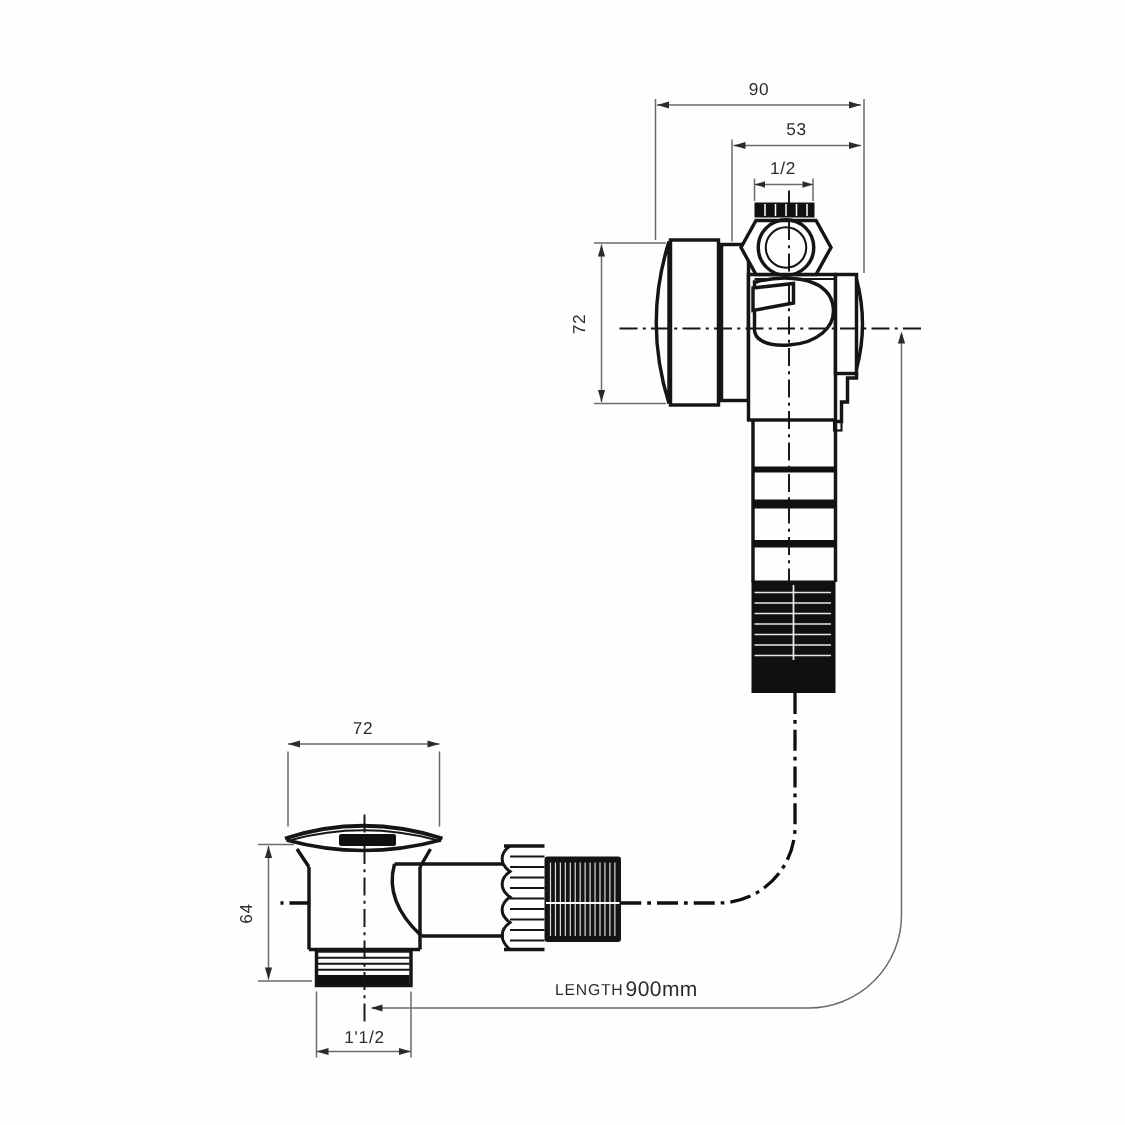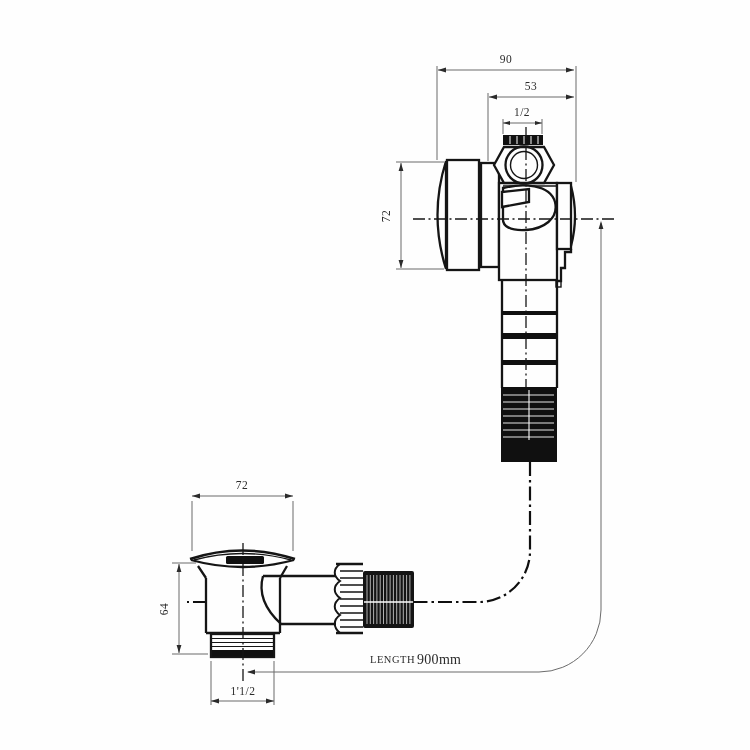--- a/index.html
+++ b/index.html
@@ -1,17 +1,17 @@
 <!DOCTYPE html>
 <html><head>
 <meta charset="utf-8">
 <style>
   html,body{margin:0;padding:0;background:#ffffff;}
   .sheet{position:relative;width:750px;height:750px;background:#fefefe;overflow:hidden;
-         font-family:Liberation Serif, serif;}
+         font-family:Liberation Sans, sans-serif;}
   svg{position:absolute;left:0;top:0;}
   .part{stroke:#151515;stroke-width:2.3;fill:none;stroke-linecap:butt;stroke-linejoin:miter;}
   .part-fill{stroke:#151515;stroke-width:2.3;fill:#fefefe;}
   .inner{stroke:#151515;stroke-width:1.4;fill:none;}
   .dim{stroke:#6b6b6b;stroke-width:1;fill:none;}
   .dimtext{fill:#2b2b2b;font-size:11.5px;letter-spacing:.5px;}
   .arrow{fill:#2b2b2b;stroke:none;}
   .cl{stroke:#161616;stroke-width:1.3;fill:none;stroke-dasharray:12 3.5 2 3.5;}
   .hose{stroke:#0f0f0f;stroke-width:2.2;fill:none;stroke-dasharray:14 4 2.5 4;}
   .dark{fill:#101010;stroke:none;}

